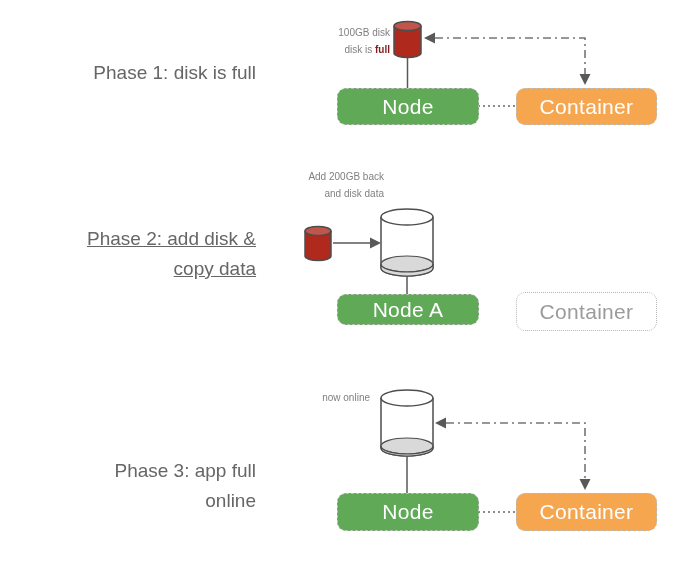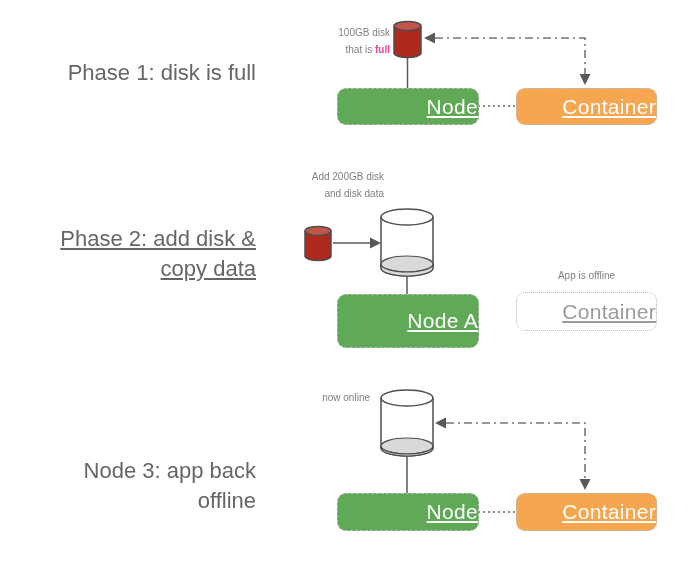--- a/index.html
+++ b/index.html
@@ -3,35 +3,35 @@
 <meta charset="utf-8">
 <style>
   html,body{margin:0;padding:0;background:#fff;}
   #stage{
     position:relative;width:696px;height:577px;background:#ffffff;
     font-family:"Liberation Sans", sans-serif;overflow:hidden;
   }
   #diagram-svg{position:absolute;left:0;top:0;}
   .heading{
     position:absolute;left:10px;width:246px;text-align:right;
-    font-size:22px;line-height:30px;color:#666666;
+    font-size:19px;line-height:30px;color:#666666;
   }
   .heading .line{display:block;}
   .note{
     position:absolute;font-size:10px;line-height:17px;color:#808080;
     text-align:right;
   }
   .note .line{display:block;}
-  .note .em{font-weight:bold;color:#ec4899;}
+  .note .em{font-weight:bold;color:#7f1d1d;}
   .note.center{text-align:center;}
   .box{
     position:absolute;box-sizing:border-box;
     border:1.5px dashed #bdbdbd;border-radius:9px;
-    display:flex;align-items:center;justify-content:flex-end;
-    font-size:21px;color:#ffffff;letter-spacing:0.3px;text-decoration:underline;
+    display:flex;align-items:center;justify-content:center;
+    font-size:21px;color:#ffffff;letter-spacing:0.3px;
   }
   .box.green{background:#5FA957;}
   .box.orange{background:#F6A64F;}
   .box.ghost{background:#ffffff;border-style:dotted;border-color:#b5b5b5;color:#9b9b9b;}
 </style>
 </head>
 <body>
 
 <div id="stage">
 
@@ -89,54 +89,51 @@
       <line x1="478" y1="512" x2="518" y2="512" stroke="#8C8C8C" stroke-width="2" stroke-dasharray="2 3"></line>
     </g>
   </svg>
 
   <div class="heading" style="top:58px;">
     <span class="line">Phase 1: disk is full</span>
   </div>
 
   <div class="note" style="left:270px;top:24px;width:120px;">
     <span class="line">100GB disk</span>
-    <span class="line"><span>that is </span><span class="em">full</span></span>
+    <span class="line"><span>disk is </span><span class="em">full</span></span>
   </div>
 
   <div class="box green" style="left:337px;top:88px;width:142px;height:37px;">
     <span>Node</span>
   </div>
   <div class="box orange" style="left:516px;top:88px;width:141px;height:37px;">
     <span>Container</span>
   </div>
 
   <div class="heading" style="top:224px;text-decoration:underline;">
     <span class="line">Phase 2: add disk &amp;</span>
     <span class="line">copy data</span>
   </div>
 
   <div class="note" style="left:252px;top:168px;width:132px;">
-    <span class="line">Add 200GB disk</span>
+    <span class="line">Add 200GB back</span>
     <span class="line">and disk data</span>
   </div>
 
-  <div class="box green" style="left:337px;top:294px;width:142px;height:54px;border-radius:9px;">
+  <div class="box green" style="left:337px;top:294px;width:142px;height:31px;border-radius:9px;">
     <span>Node A</span>
   </div>
 
-  <div class="note center" style="left:516px;top:267px;width:141px;">
-    <span class="line">App is offline</span>
-  </div>
   <div class="box ghost" style="left:516px;top:292px;width:141px;height:39px;">
     <span>Container</span>
   </div>
 
   <div class="heading" style="top:456px;">
-    <span class="line">Node 3: app back</span>
-    <span class="line">offline</span>
+    <span class="line">Phase 3: app full</span>
+    <span class="line">online</span>
   </div>
 
   <div class="note" style="left:250px;top:389px;width:120px;">
     <span class="line">now online</span>
   </div>
 
   <div class="box green" style="left:337px;top:493px;width:142px;height:38px;">
     <span>Node</span>
   </div>
   <div class="box orange" style="left:516px;top:493px;width:141px;height:38px;">

